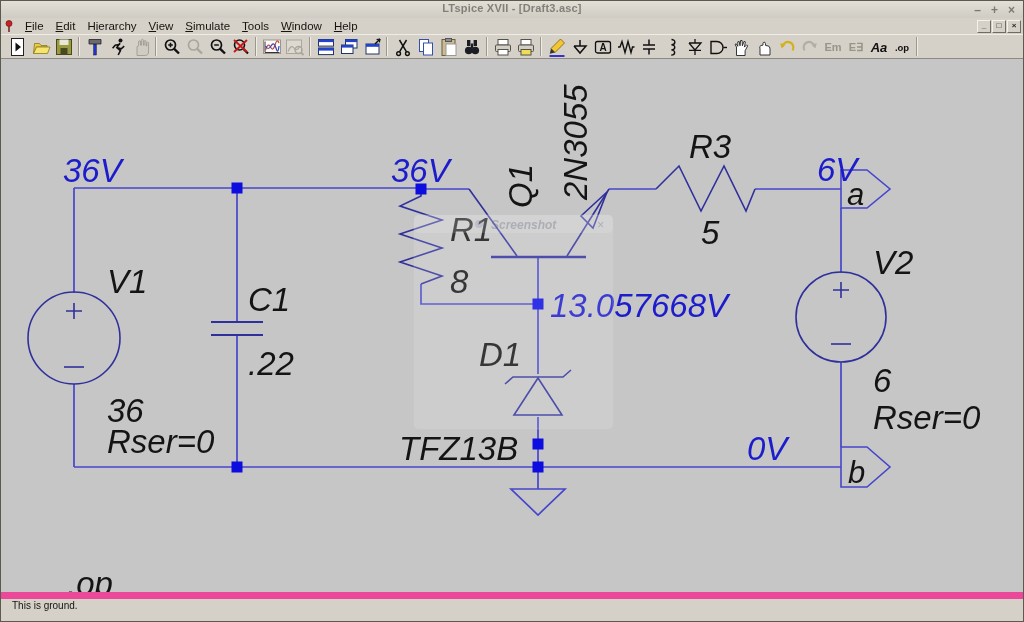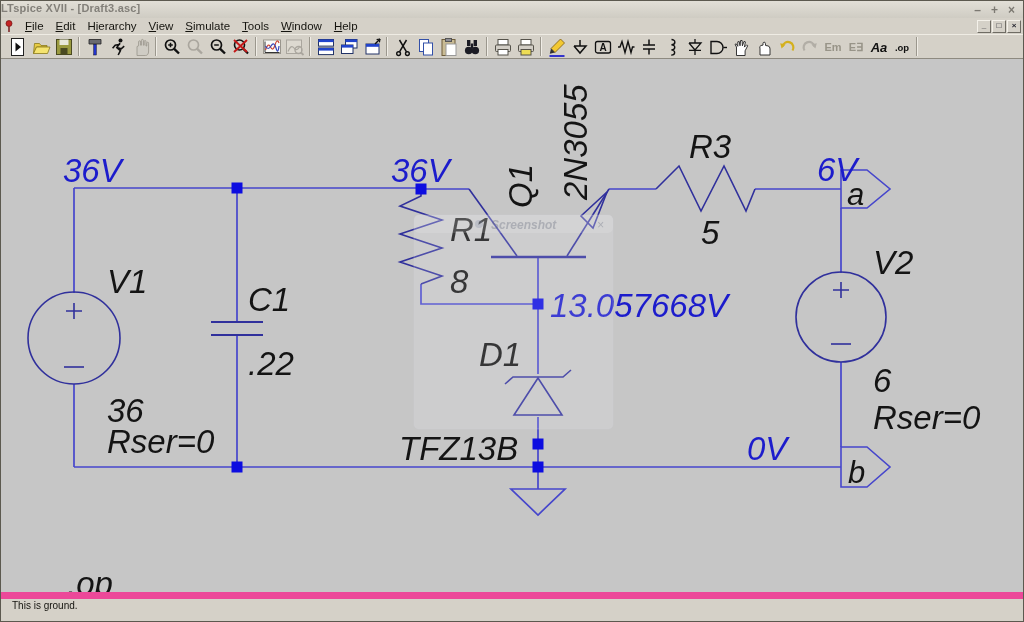--- a/index.html
+++ b/index.html
@@ -9,21 +9,21 @@
     background:#d5d1c8;border:1px solid #5c594f;box-sizing:border-box;
     overflow:hidden;
   }
   
   .titlebar{
     position:absolute;top:0;left:0;right:0;height:17px;
     background:linear-gradient(#e2dfd7,#cfccc3);
     border-bottom:1px solid #b5b1a8;
   }
   .title-text{
-    position:absolute;left:0;right:0;top:1px;
+    position:absolute;left:0;right:0;top:1px;text-align:center;
     font-size:11px;font-weight:bold;color:#83807a;letter-spacing:.2px;
   }
   .title-controls{
     position:absolute;right:8px;top:0;height:17px;display:flex;gap:10px;
     align-items:center;color:#7c7972;font-size:12px;font-weight:bold;
   }
   .title-controls span{cursor:default;line-height:1;}
   
   .menubar{
     position:absolute;top:17px;left:0;right:0;height:16px;

